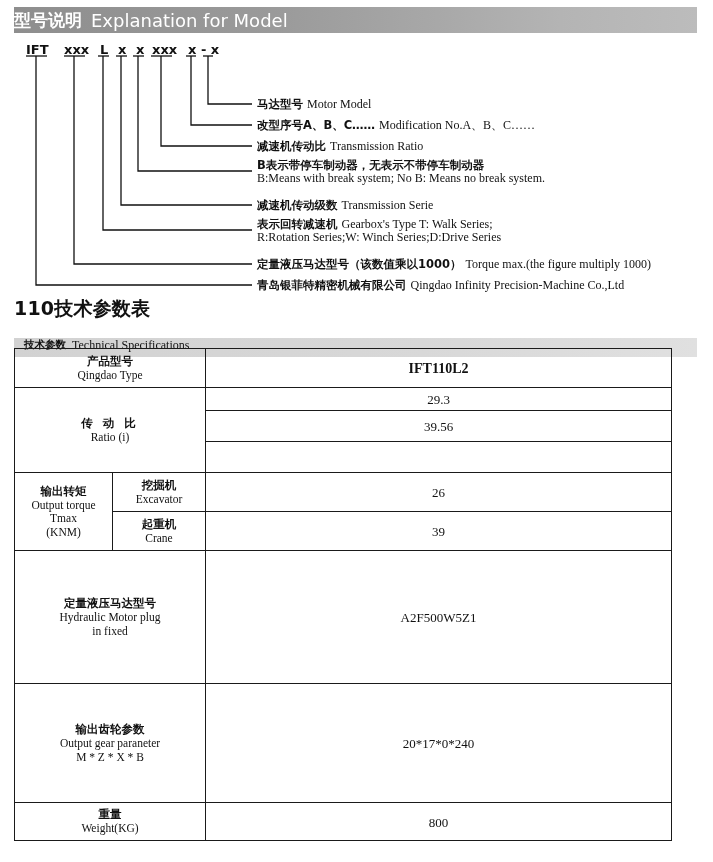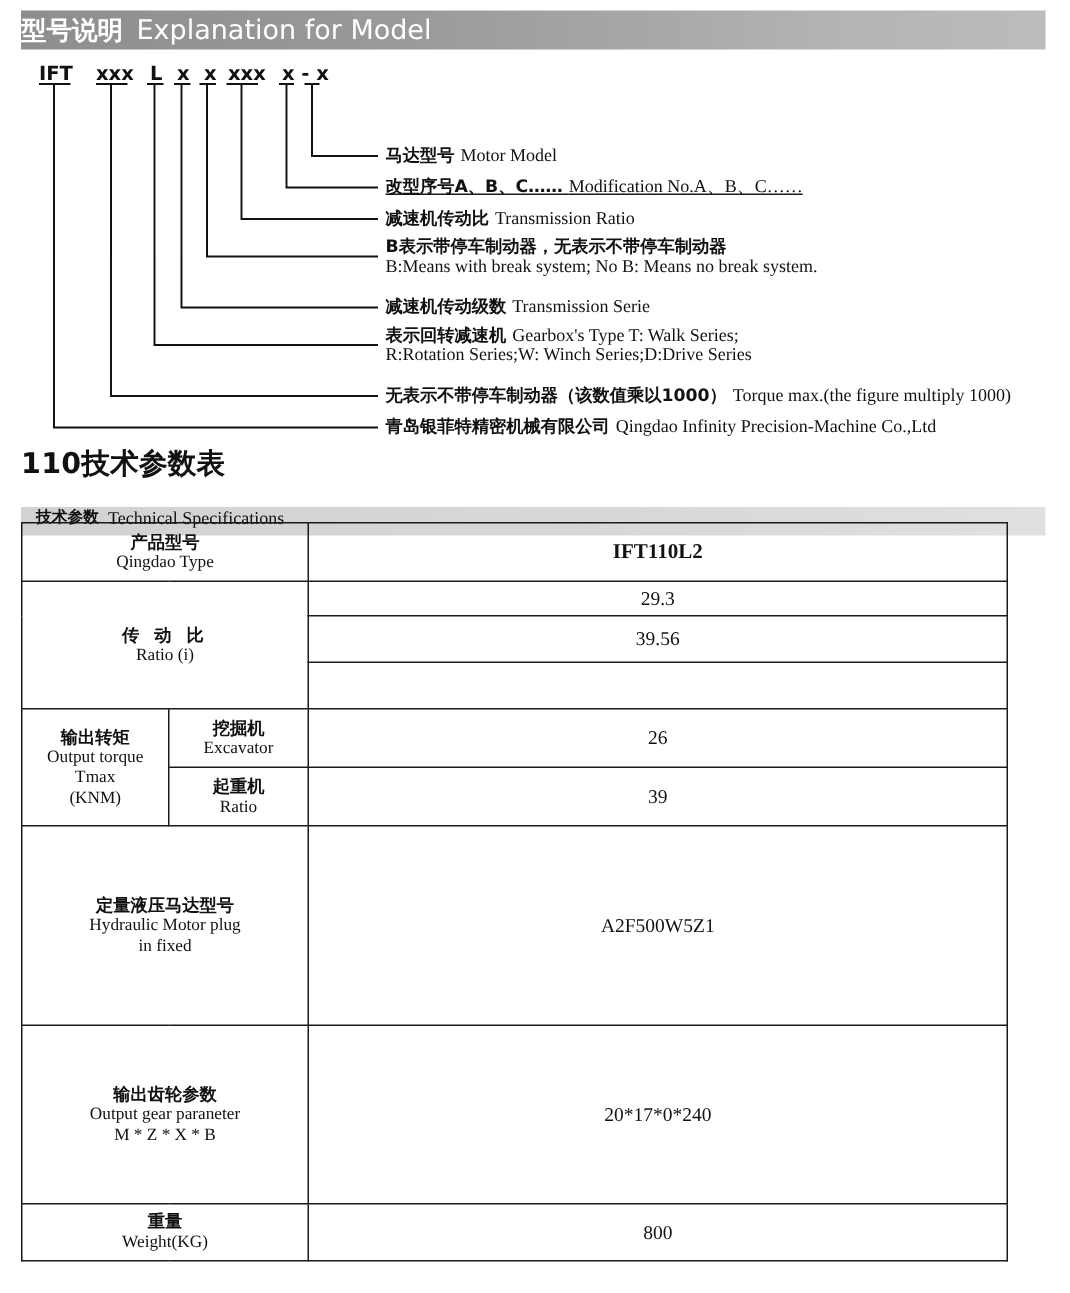--- a/index.html
+++ b/index.html
@@ -161,21 +161,21 @@
 
       <path d="M 36 18 L 36 247 L 252 247"></path>
     </g>
   </svg>
 
   <div class="leader-label" style="left:257px;top:59px;">
     <span class="label-cn">马达型号</span>
     <span class="label-en">Motor Model</span>
   </div>
 
-  <div class="leader-label" style="left:257px;top:80px;text-decoration:underline;">
+  <div class="leader-label" style="left:257px;top:80px;">
     <span class="label-cn">改型序号A、B、C……</span>
     <span class="label-en">Modification No.A、B、C……</span>
   </div>
 
   <div class="leader-label" style="left:257px;top:101px;">
     <span class="label-cn">减速机传动比</span>
     <span class="label-en">Transmission Ratio</span>
   </div>
 
   <div class="leader-label" style="left:257px;top:120px;">
@@ -188,21 +188,21 @@
     <span class="label-en">Transmission  Serie</span>
   </div>
 
   <div class="leader-label" style="left:257px;top:179px;">
     <span class="label-cn">表示回转减速机</span>
     <span class="label-en">Gearbox's Type T: Walk Series;</span>
     <span class="sub">R:Rotation Series;W: Winch Series;D:Drive Series</span>
   </div>
 
   <div class="leader-label" style="left:257px;top:219px;">
-    <span class="label-cn">无表示不带停车制动器（该数值乘以1000）</span>
+    <span class="label-cn">定量液压马达型号（该数值乘以1000）</span>
     <span class="label-en">Torque max.(the figure multiply 1000)</span>
   </div>
 
   <div class="leader-label" style="left:257px;top:240px;">
     <span class="label-cn">青岛银菲特精密机械有限公司</span>
     <span class="label-en">Qingdao Infinity Precision-Machine Co.,Ltd</span>
   </div>
 
 </div>
 
@@ -263,21 +263,21 @@
         <span class="en">Excavator</span>
       </td>
       <td>
         <span class="val">26</span>
       </td>
     </tr>
 
     <tr>
       <td style="height:34px;">
         <span class="cn">起重机</span>
-        <span class="en">Ratio</span>
+        <span class="en">Crane</span>
       </td>
       <td>
         <span class="val">39</span>
       </td>
     </tr>
 
     <tr>
       <td colspan="2" style="height:128px;">
         <span class="cn">定量液压马达型号</span>
         <span class="en">Hydraulic Motor plug</span>

